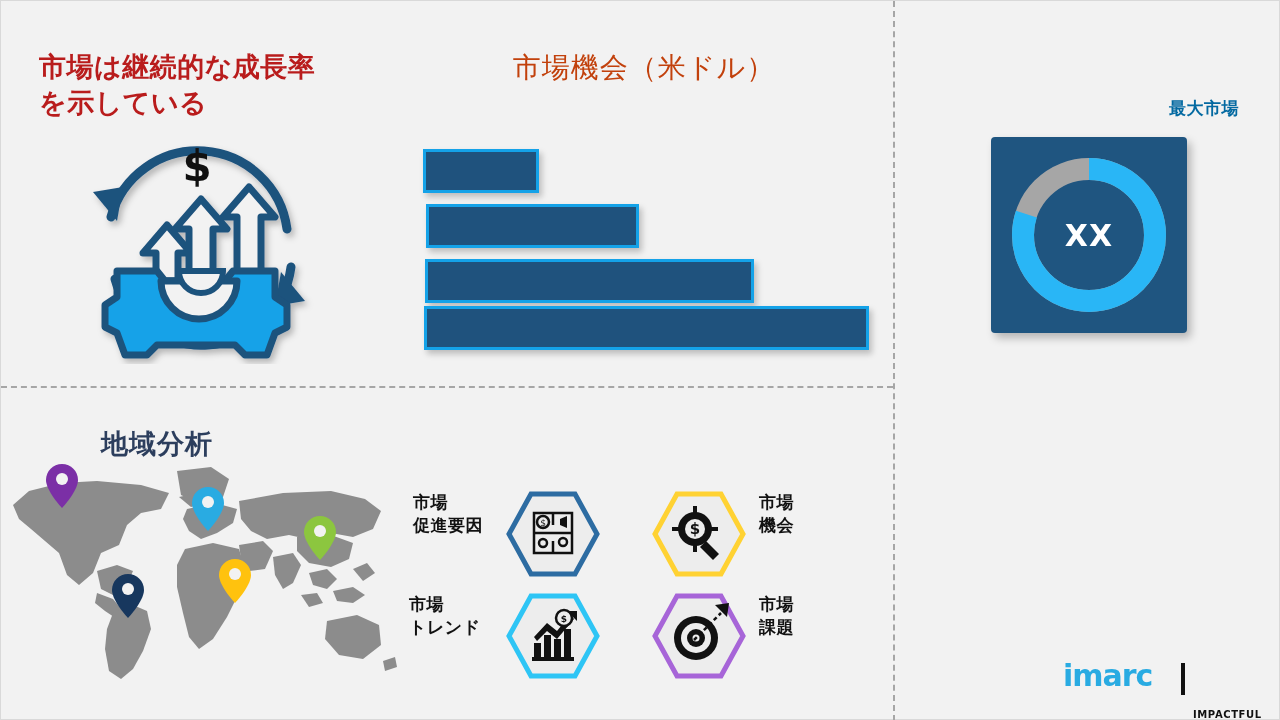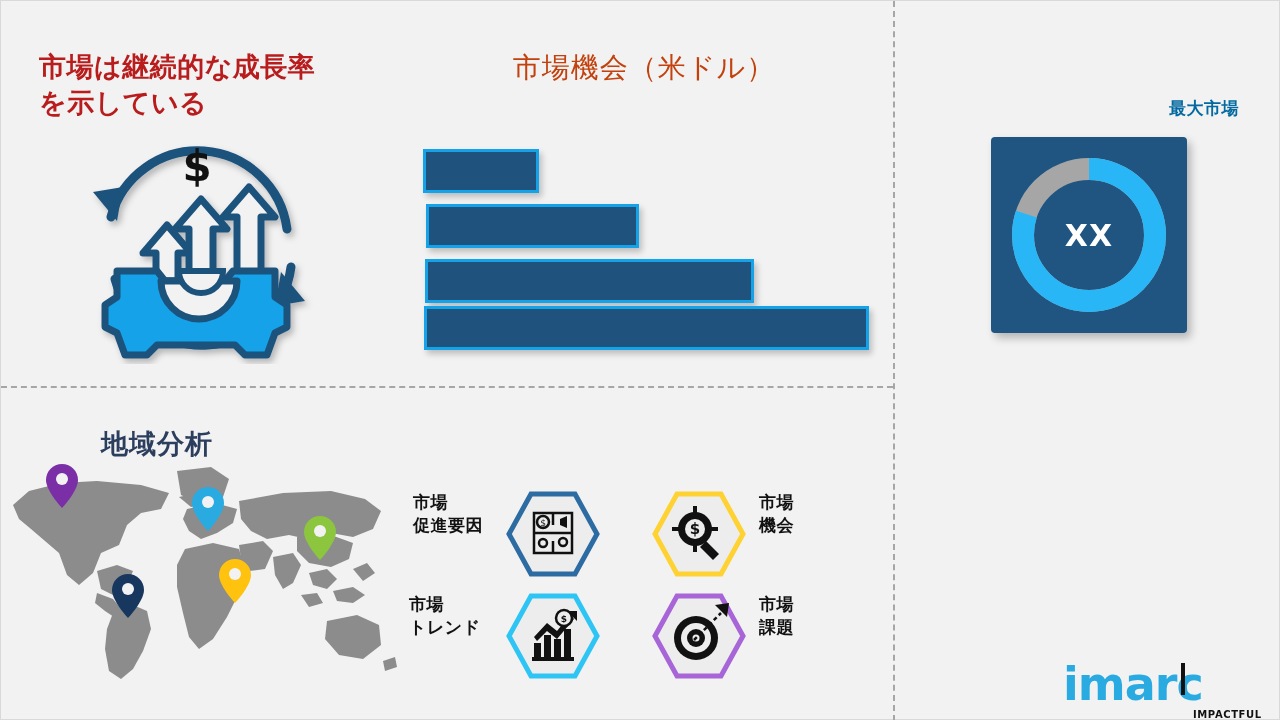--- a/index.html
+++ b/index.html
@@ -106,21 +106,21 @@
     width: 196px; height: 196px;
     display: flex; align-items: center; justify-content: center;
     color: #ffffff; font-weight: 700; font-size: 30px;
     letter-spacing: 1px;
   }
 
   
   .logo { position: absolute; left: 1062px; top: 656px; width: 200px; height: 48px; }
   .logo-word {
     position: absolute; left: 0; top: 4px;
-    font-size: 46px; font-weight: 700; color: #29abe2;
+    font-size: 30px; font-weight: 700; color: #29abe2;
     letter-spacing: -1px; line-height: 1;
   }
   .logo-bar {
     position: absolute; left: 118px; top: 6px;
     width: 4px; height: 32px; background: #111111;
   }
   .logo-tag {
     position: absolute; left: 130px; top: 9px;
     font-size: 10px; font-weight: 700; color: #111111;
     line-height: 1.35; letter-spacing: 0.6px; white-space: pre-line; margin-top: 42px;

